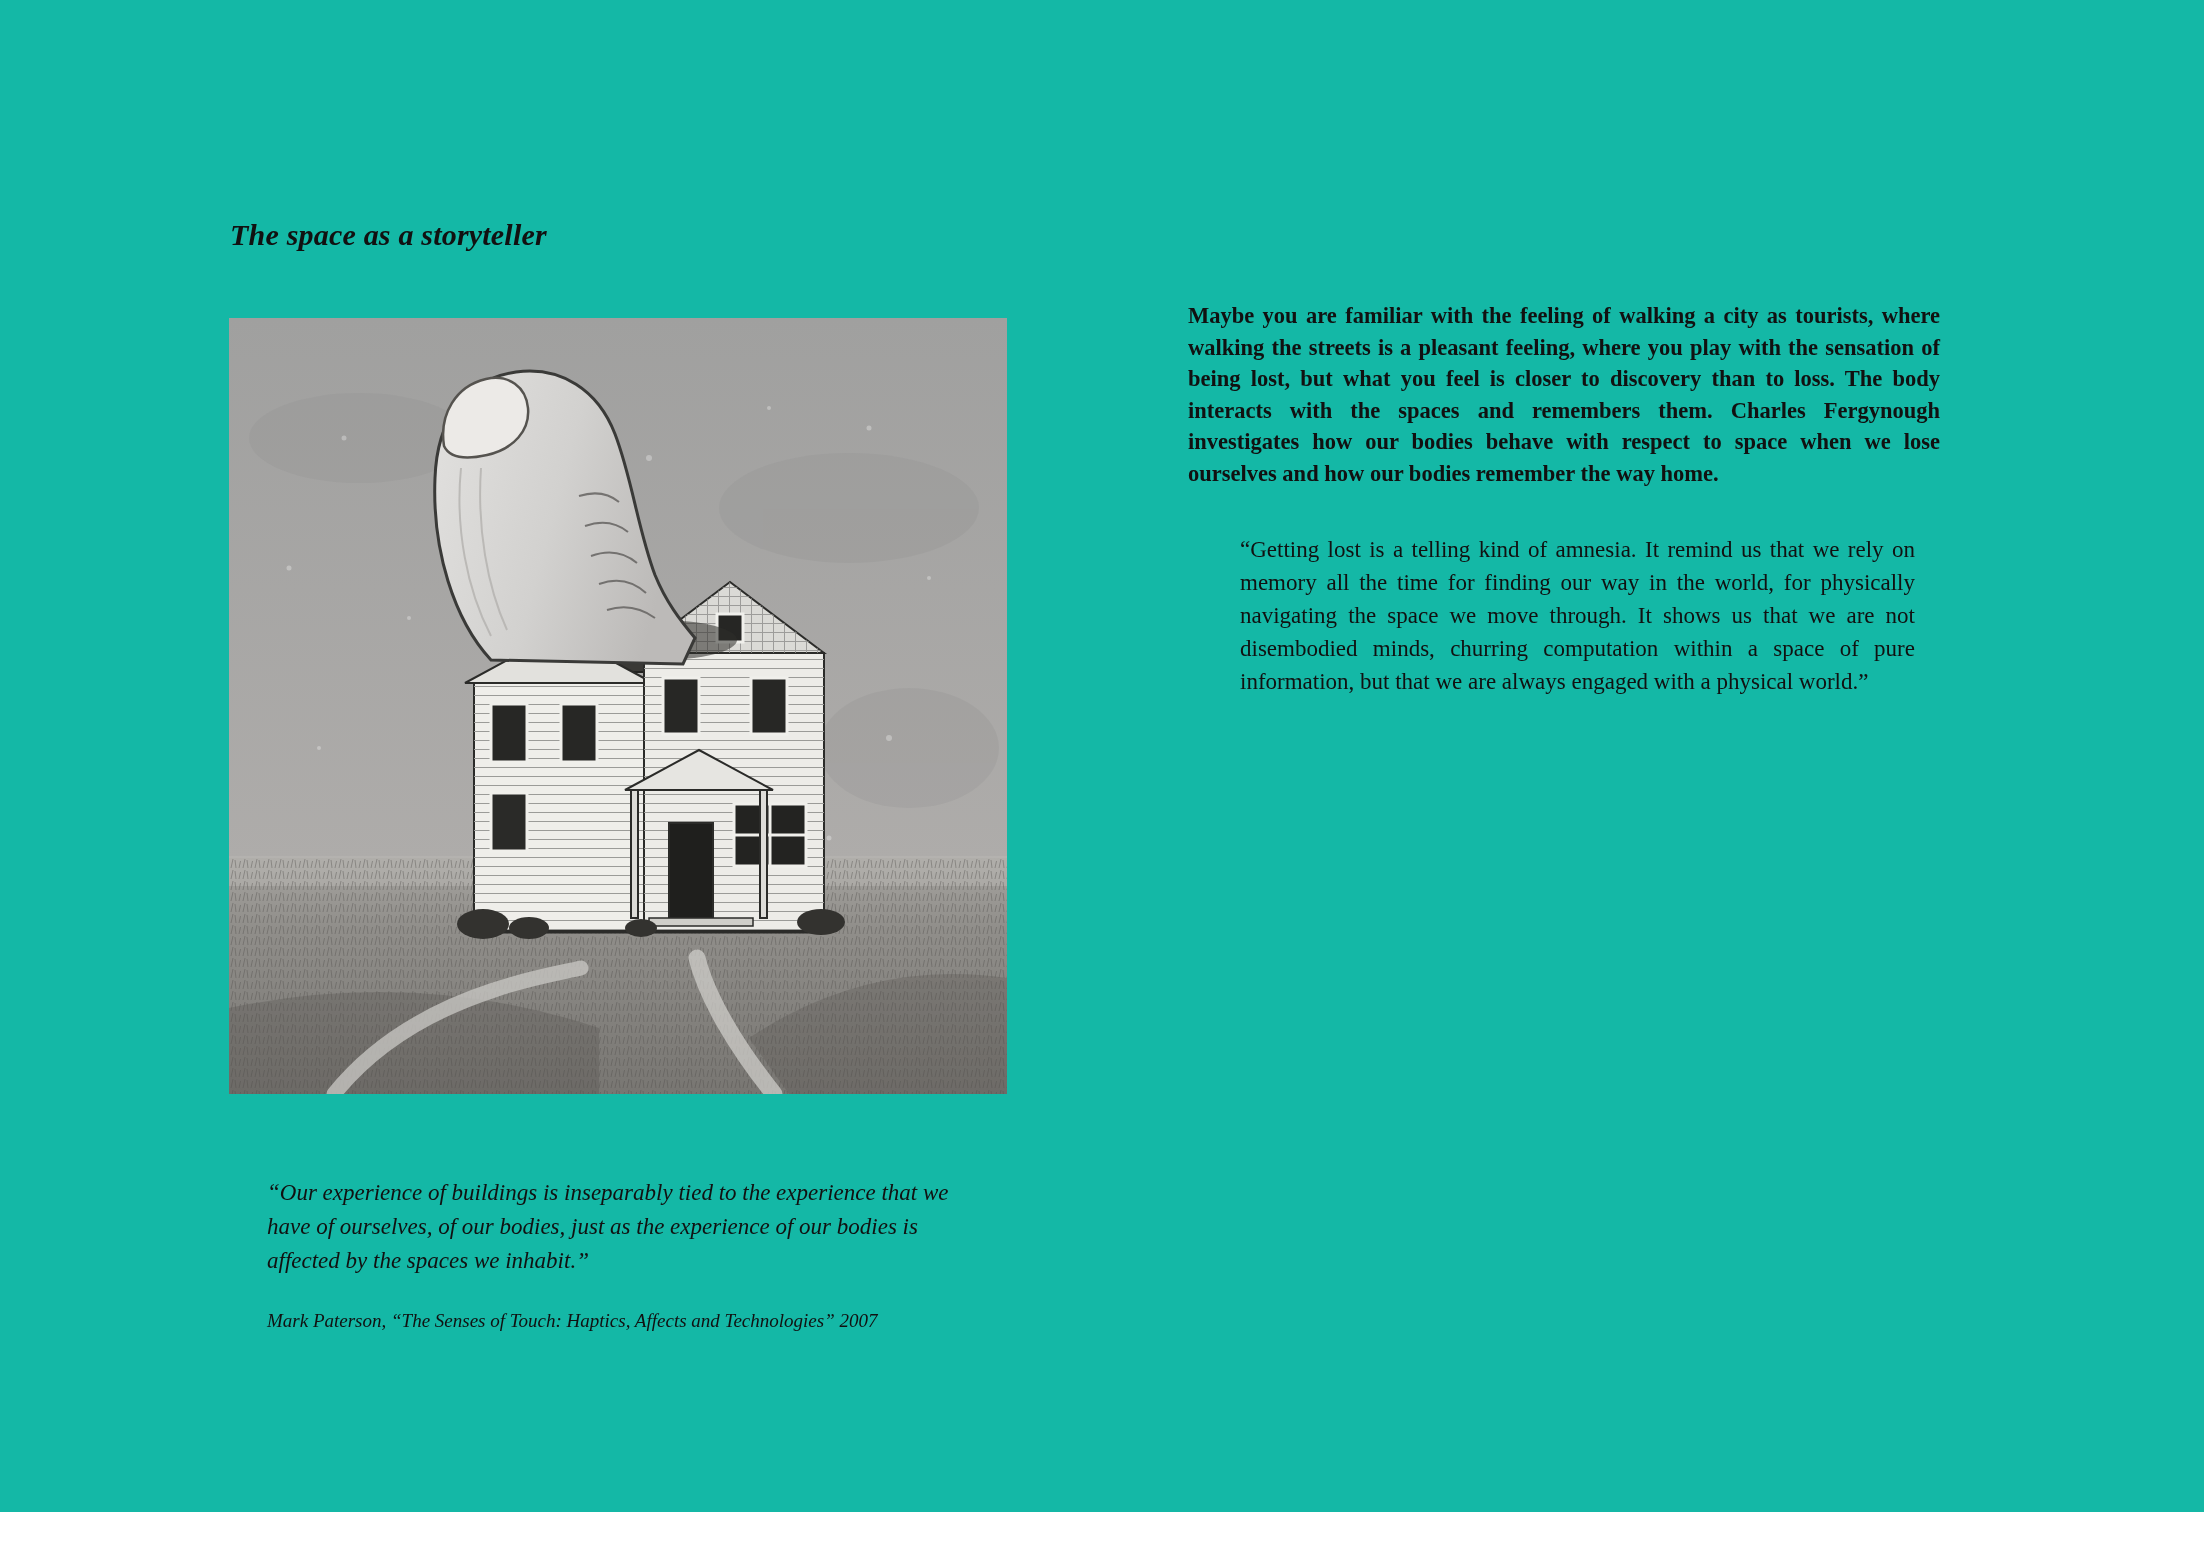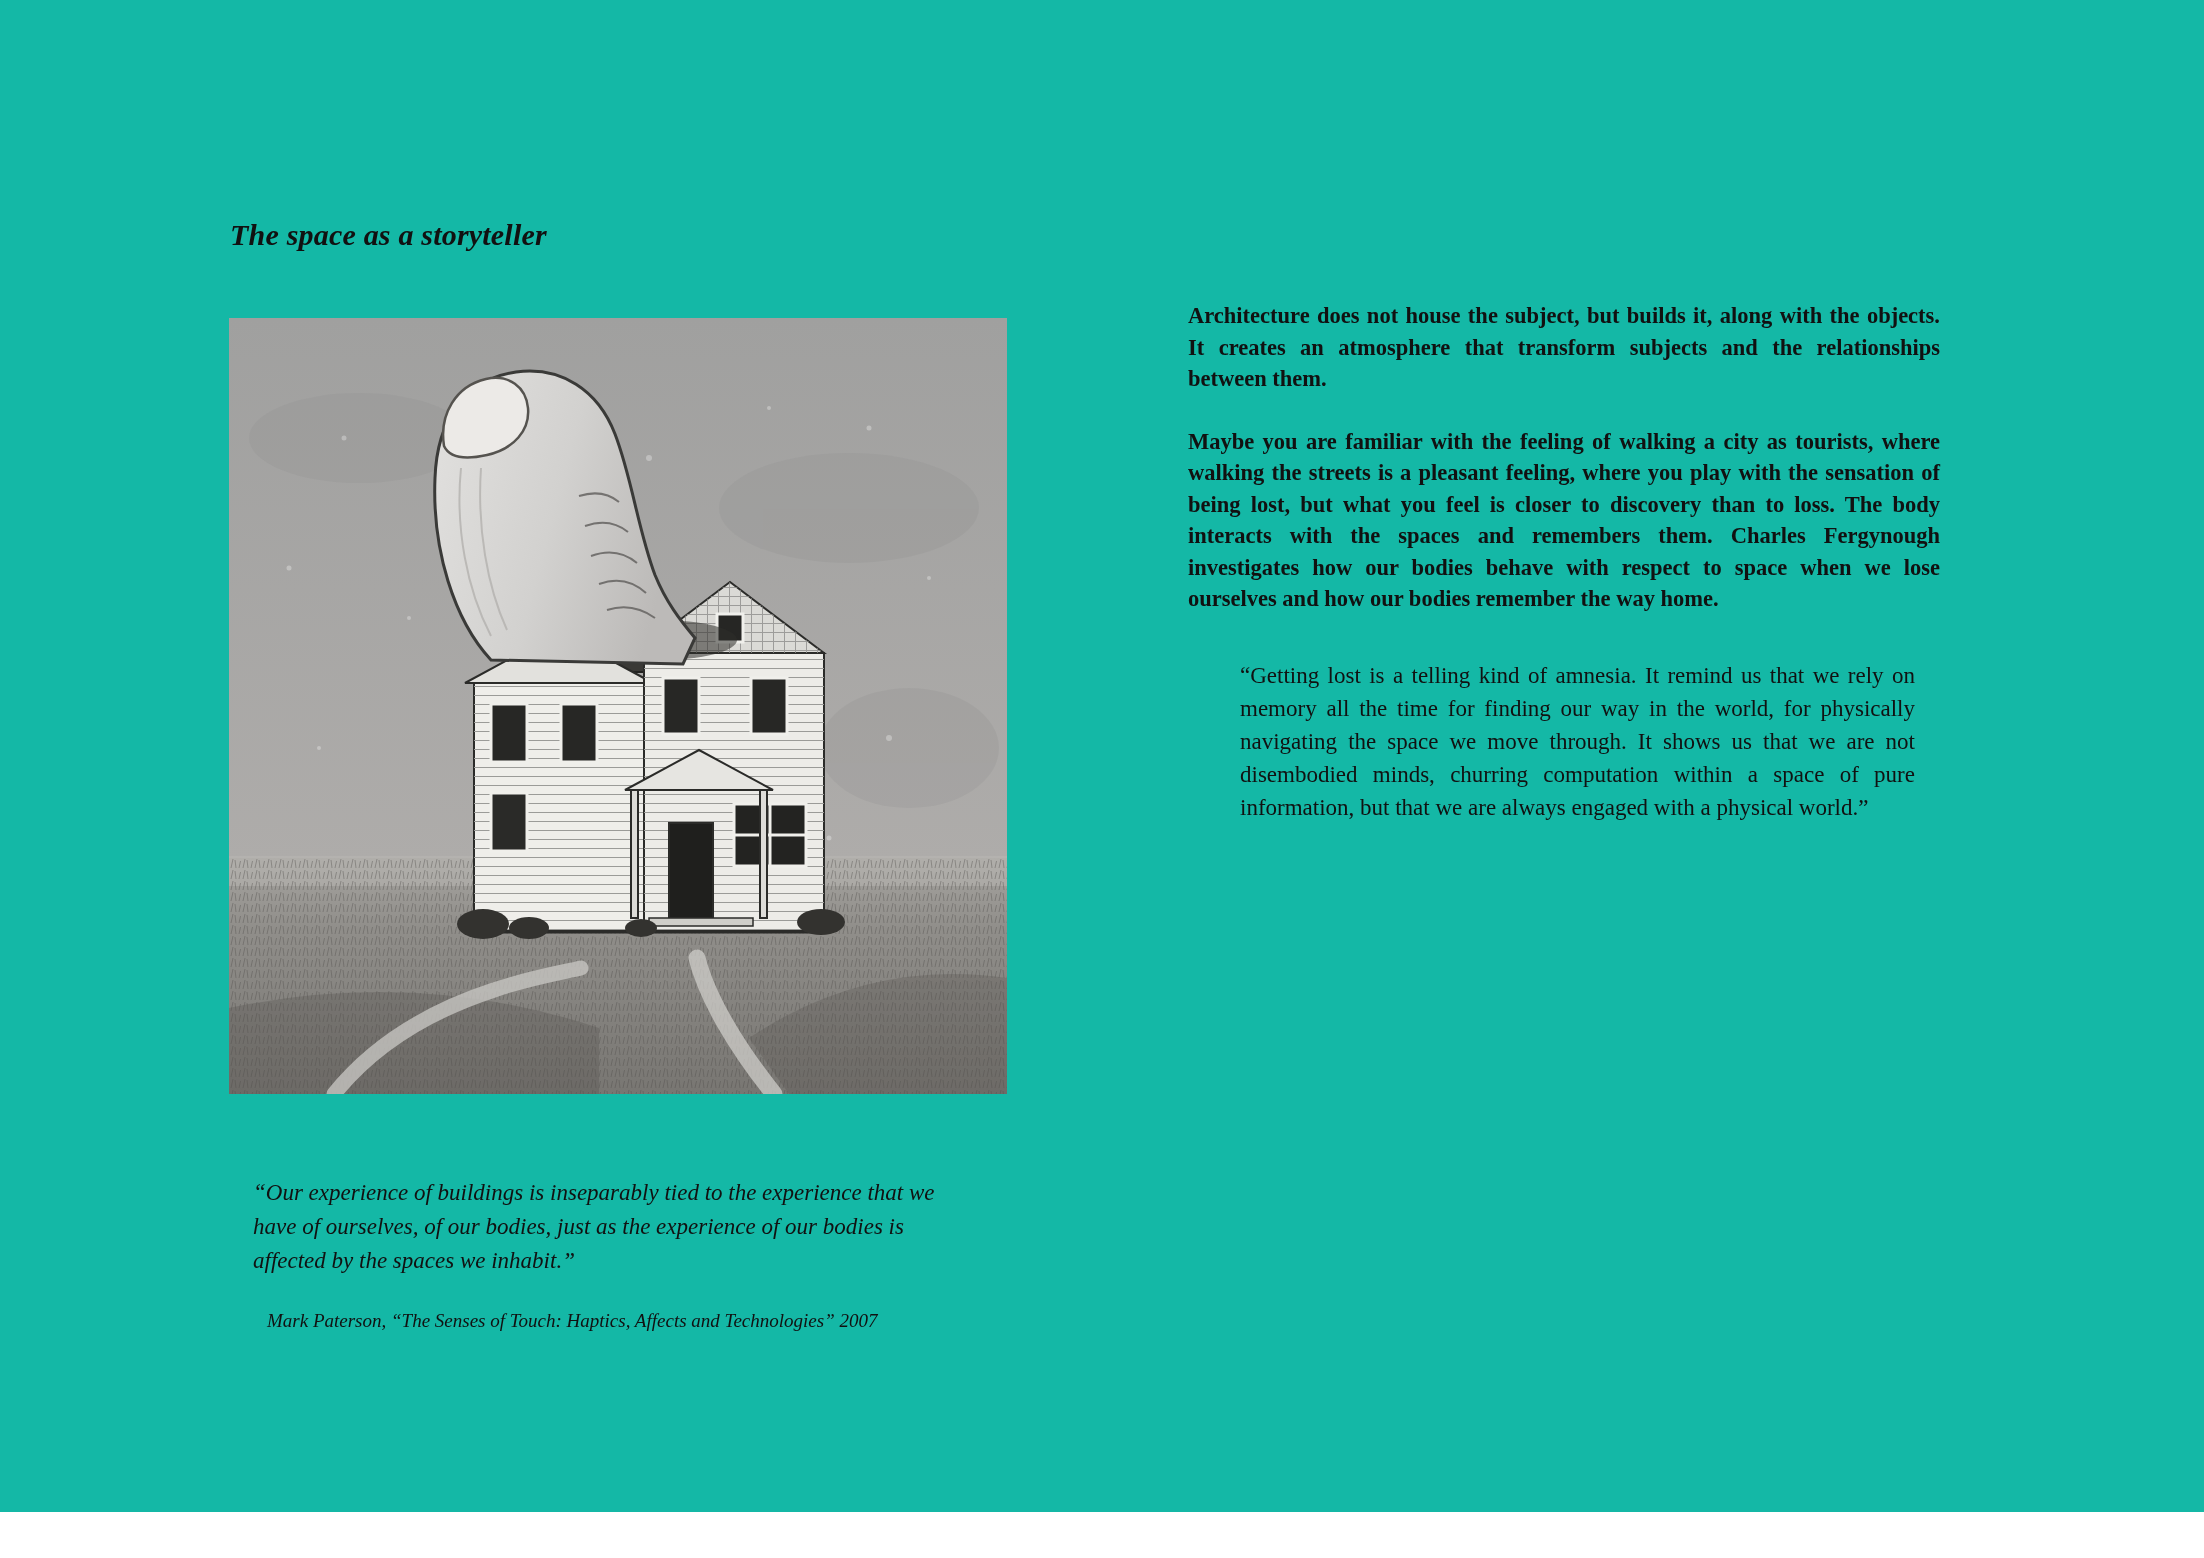--- a/index.html
+++ b/index.html
@@ -30,21 +30,21 @@
     left: 229px;
     top: 318px;
     width: 790px;
   }
   .figure {
     width: 778px;
     height: 776px;
     display: block;
   }
   .left-quote {
-    margin: 82px 0 0 24px;
+    margin: 82px 0 0 38px;
     width: 690px;
     font-size: 23px;
     font-style: italic;
     line-height: 34px;
   }
   .left-attrib {
     margin: 32px 0 0 38px;
     font-size: 19px;
     font-style: italic;
   }
@@ -216,18 +216,17 @@
           <path d="M252 150 C 248 210, 258 268, 278 312"></path>
         </g>
       </g>
     </svg>
 
     <p class="left-quote">“Our experience of buildings is inseparably tied to the experience that we have of ourselves, of our bodies, just as the experience of our bodies is affected by the spaces we inhabit.”</p>
     <p class="left-attrib">Mark Paterson, “The Senses of Touch: Haptics, Affects and Technologies” 2007</p>
   </div>
 
   <div class="right-col">
-    <p class="para">Architecture does not house the subject, but builds it, along with the objects. It creates an atmosphere that transform subjects and the relationships between them.</p>
     <p class="para">Maybe you are familiar with the feeling of walking a city as tourists, where walking the streets is a pleasant feeling, where you play with the sensation of being lost, but what you feel is closer to discovery than to loss. The body interacts with the spaces and remembers them. Charles Fergynough investigates how our bodies behave with respect to space when we lose ourselves and how our bodies remember the way home.</p>
     <p class="right-quote">“Getting lost is a telling kind of amnesia. It remind us that we rely on memory all the time for finding our way in the world, for physically navigating the space we move through. It shows us that we are not disembodied minds, churring computation within a space of pure information, but that we are always engaged with a physical world.”</p>
   </div>
 
 </div>
 
 </body></html>

